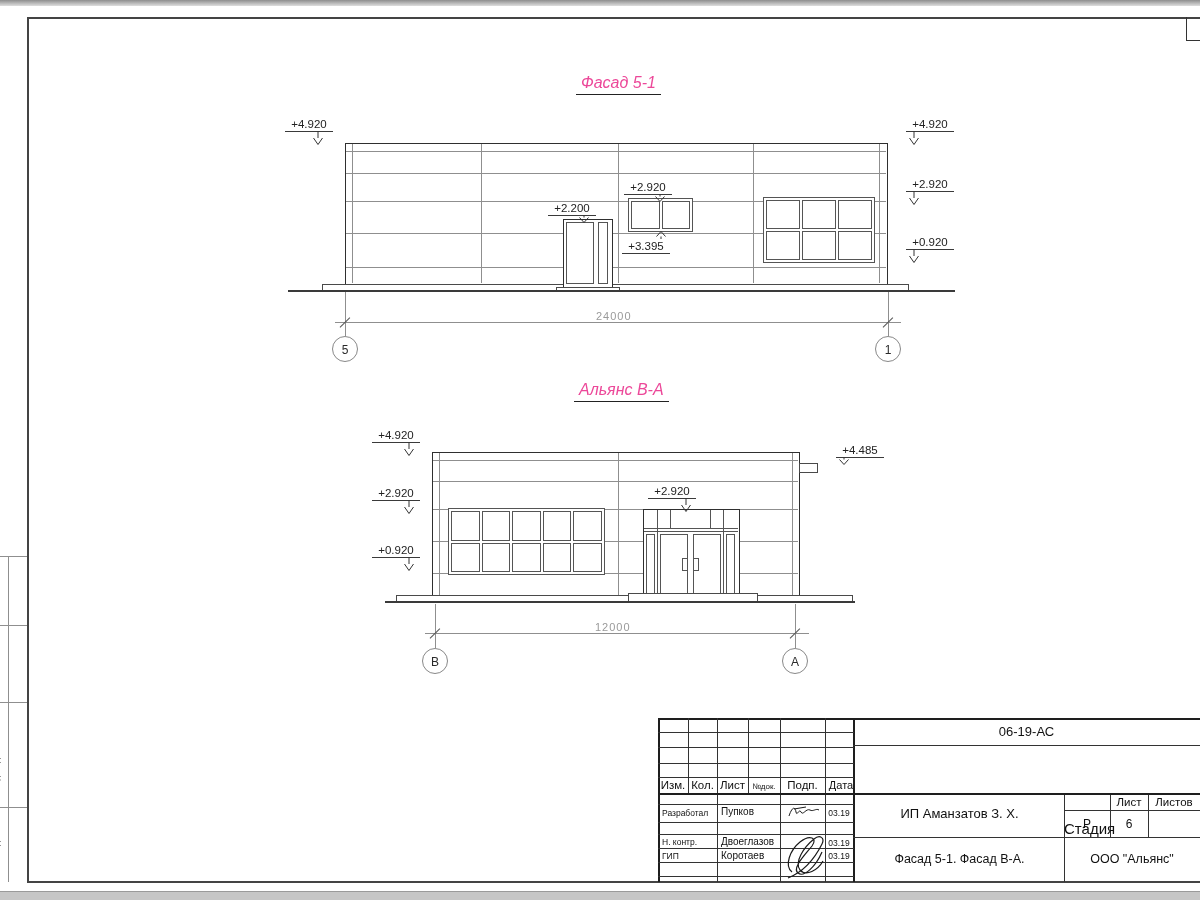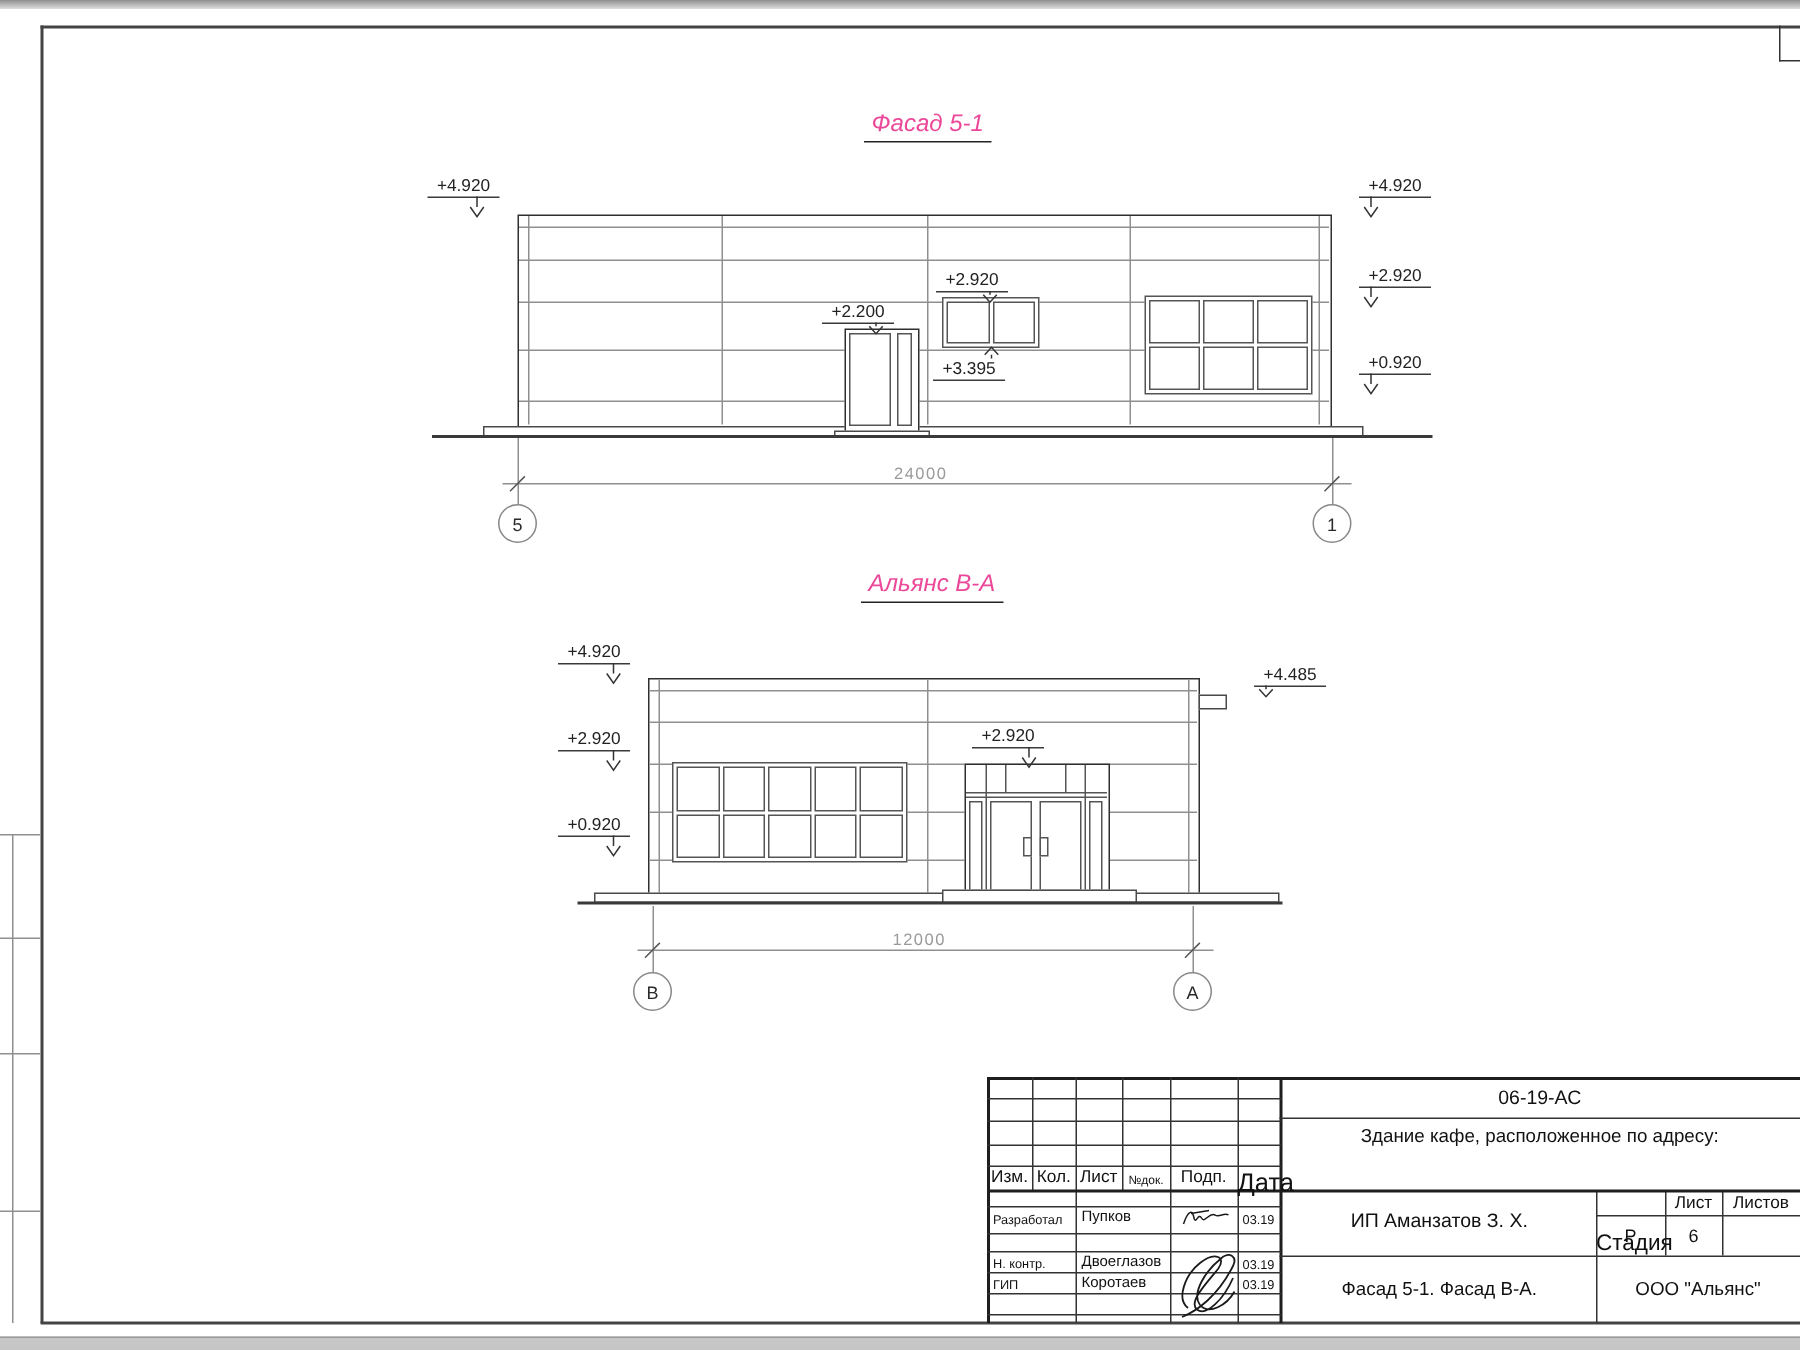--- a/index.html
+++ b/index.html
@@ -284,31 +284,30 @@
   <div class="tl" style="left:658px;top:834px;width:196px;height:1px"></div>
   <div class="tl" style="left:658px;top:848px;width:196px;height:1px"></div>
   <div class="tl" style="left:658px;top:862px;width:196px;height:1px"></div>
   <div class="tl" style="left:658px;top:876px;width:196px;height:1px"></div>
 
   <div class="tl" style="left:853px;top:745px;width:347px;height:1px"></div>
   <div class="tl" style="left:1064px;top:810px;width:136px;height:1px"></div>
   <div class="tl" style="left:853px;top:837px;width:347px;height:1px"></div>
 
   <div class="tbt" style="left:853px;top:724px;width:347px;font-size:13px">06-19-АС</div>
-  <div class="tbt" style="left:853px;top:750px;width:347px;font-size:12.5px">Здание кафе, расположенное по адресу:</div>
   <div class="tbt" style="left:855px;top:806px;width:209px;font-size:13px">ИП Аманзатов З. Х.</div>
   <div class="tbt" style="left:855px;top:852px;width:209px;font-size:12.5px">Фасад 5-1. Фасад В-А.</div>
   <div class="tbt" style="left:1064px;top:852px;width:136px;font-size:12.5px">ООО "Альянс"</div>
 
   <div class="tbt" style="left:658px;top:779px;width:30px;font-size:11.5px">Изм.</div>
   <div class="tbt" style="left:688px;top:779px;width:29px;font-size:11.5px">Кол.</div>
   <div class="tbt" style="left:717px;top:779px;width:31px;font-size:11.5px">Лист</div>
   <div class="tbt" style="left:748px;top:782px;width:32px;font-size:8px">№док.</div>
   <div class="tbt" style="left:780px;top:779px;width:45px;font-size:11.5px">Подп.</div>
-  <div class="tbt" style="left:825px;top:779px;width:32px;font-size:17px">Дата</div>
+  <div class="tbt" style="left:825px;top:779px;width:32px;font-size:11px">Дата</div>
 
   <div class="tbt" style="left:1064px;top:820px;width:46px;font-size:15px">Стадия</div>
   <div class="tbt" style="left:1110px;top:796px;width:38px;font-size:11.5px">Лист</div>
   <div class="tbt" style="left:1148px;top:796px;width:52px;font-size:11.5px">Листов</div>
   <div class="tbt" style="left:1064px;top:817px;width:46px;font-size:12px">Р</div>
   <div class="tbt" style="left:1110px;top:817px;width:38px;font-size:12px">6</div>
 
   <div class="tbl" style="left:662px;top:808px;font-size:8.5px">Разработал</div>
   <div class="tbl" style="left:721px;top:806px;font-size:10px">Пупков</div>
   <div class="tbt" style="left:825px;top:808px;width:28px;font-size:8.5px">03.19</div>

